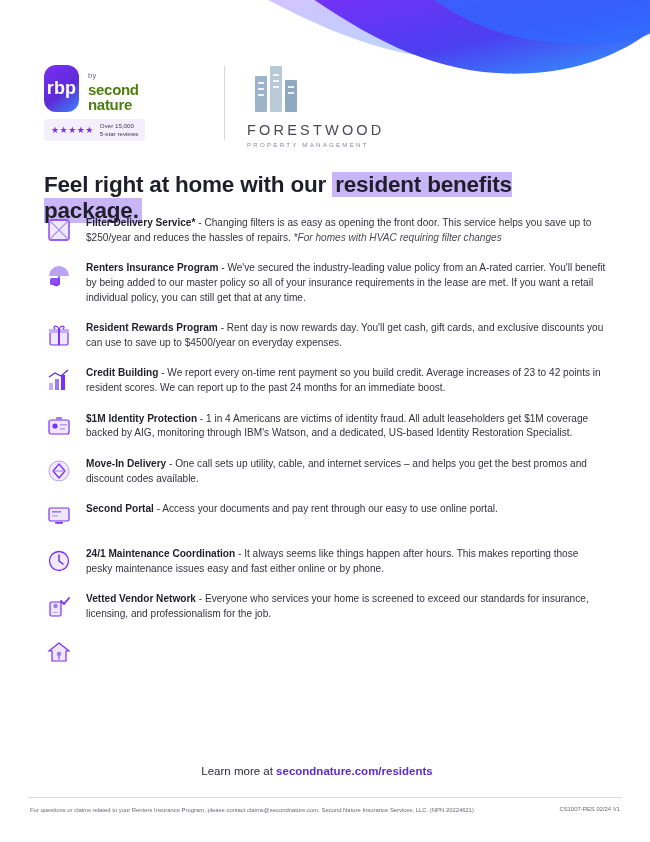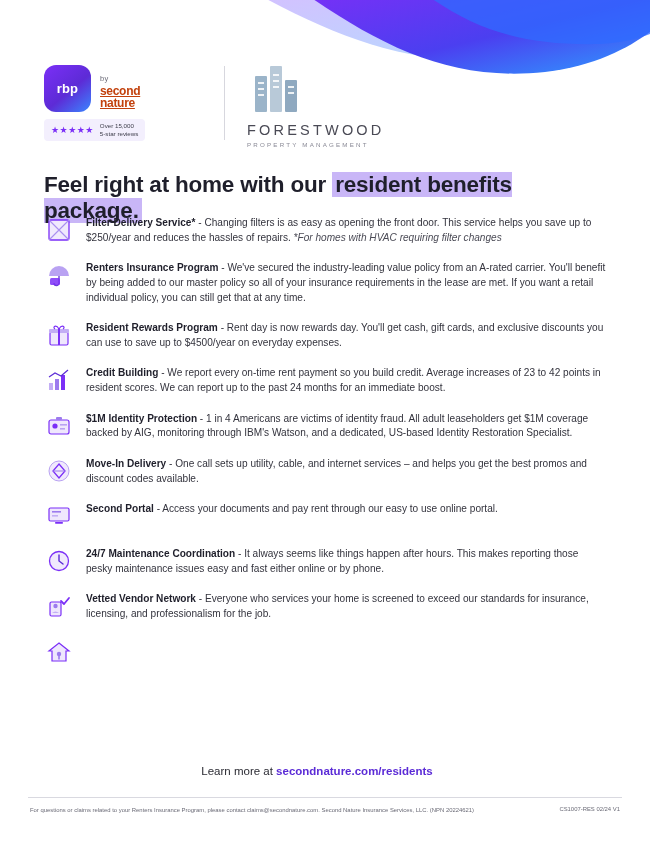--- a/index.html
+++ b/index.html
@@ -49,48 +49,47 @@
     display: flex;
     flex-direction: column;
     align-items: flex-start;
   }
   .rbp-row {
     display: flex;
     align-items: center;
     gap: 9px;
   }
   .rbp-badge {
-    width: 47px;
+    width: 35px;
     height: 47px;
     border-radius: 12px;
     background: linear-gradient(140deg, #7b2ff7 0%, #5d2bd6 55%, #3a86ff 100%);
     color: #ffffff;
-    font-size: 13px;
+    font-size: 18px;
     font-weight: bold;
     display: flex;
     align-items: center;
     justify-content: center;
     letter-spacing: .2px;
   }
   .sn-name {
     line-height: 1.02;
   }
   .sn-by {
     font-size: 7.5px;
     color: #6b6b78;
     letter-spacing: .3px;
     margin-bottom: 7px;
   }
   .sn-second, .sn-nature {
-    font-size: 12px;
+    font-size: 15px;
     font-weight: bold;
-    color: #c2410c;
+    color: #4d7c0f;
     letter-spacing: -.3px;
     display:block;
-    text-decoration:underline;
   }
   .reviews-pill {
     margin-top: 7px;
     background: #f3effd;
     border-radius: 4px;
     padding: 3px 7px;
     display: flex;
     align-items: center;
     gap: 6px;
     width: fit-content;
@@ -393,21 +392,21 @@
     </div>
 
     <div class="benefit">
       <div class="b-icon">
         <svg width="26" height="26" viewBox="0 0 26 26">
             <circle cx="13" cy="13" r="9.5" fill="#f0e9fd" stroke="#7b2ff7" stroke-width="1.3"></circle>
             <path d="M13 7 v6 l4 3" stroke="#5b2bd6" stroke-width="1.4" fill="none" stroke-linecap="round"></path>
           </svg>
       </div>
       <div class="b-text">
-        <span class="b-title">24/7 Maintenance Coordination</span><span> - </span><span>It always seems like things happen after hours. This makes reporting those pesky maintenance issues easy and fast either online or by phone.</span>
+        <span class="b-title">24/1 Maintenance Coordination</span><span> - </span><span>It always seems like things happen after hours. This makes reporting those pesky maintenance issues easy and fast either online or by phone.</span>
       </div>
     </div>
 
     <div class="benefit">
       <div class="b-icon">
         <svg width="26" height="26" viewBox="0 0 26 26">
             <rect x="4" y="9" width="11" height="14" rx="1.5" fill="#efe7fd" stroke="#7b2ff7" stroke-width="1.2"></rect>
             <circle cx="9.5" cy="13" r="2.2" fill="#9d7bee"></circle>
             <path d="M6 20 q3.5-3 7 0" fill="#c3aef5"></path>
             <path d="M15 8 l3 3 l5-6" stroke="#7b2ff7" stroke-width="1.8" fill="none" stroke-linecap="round" stroke-linejoin="round"></path>

